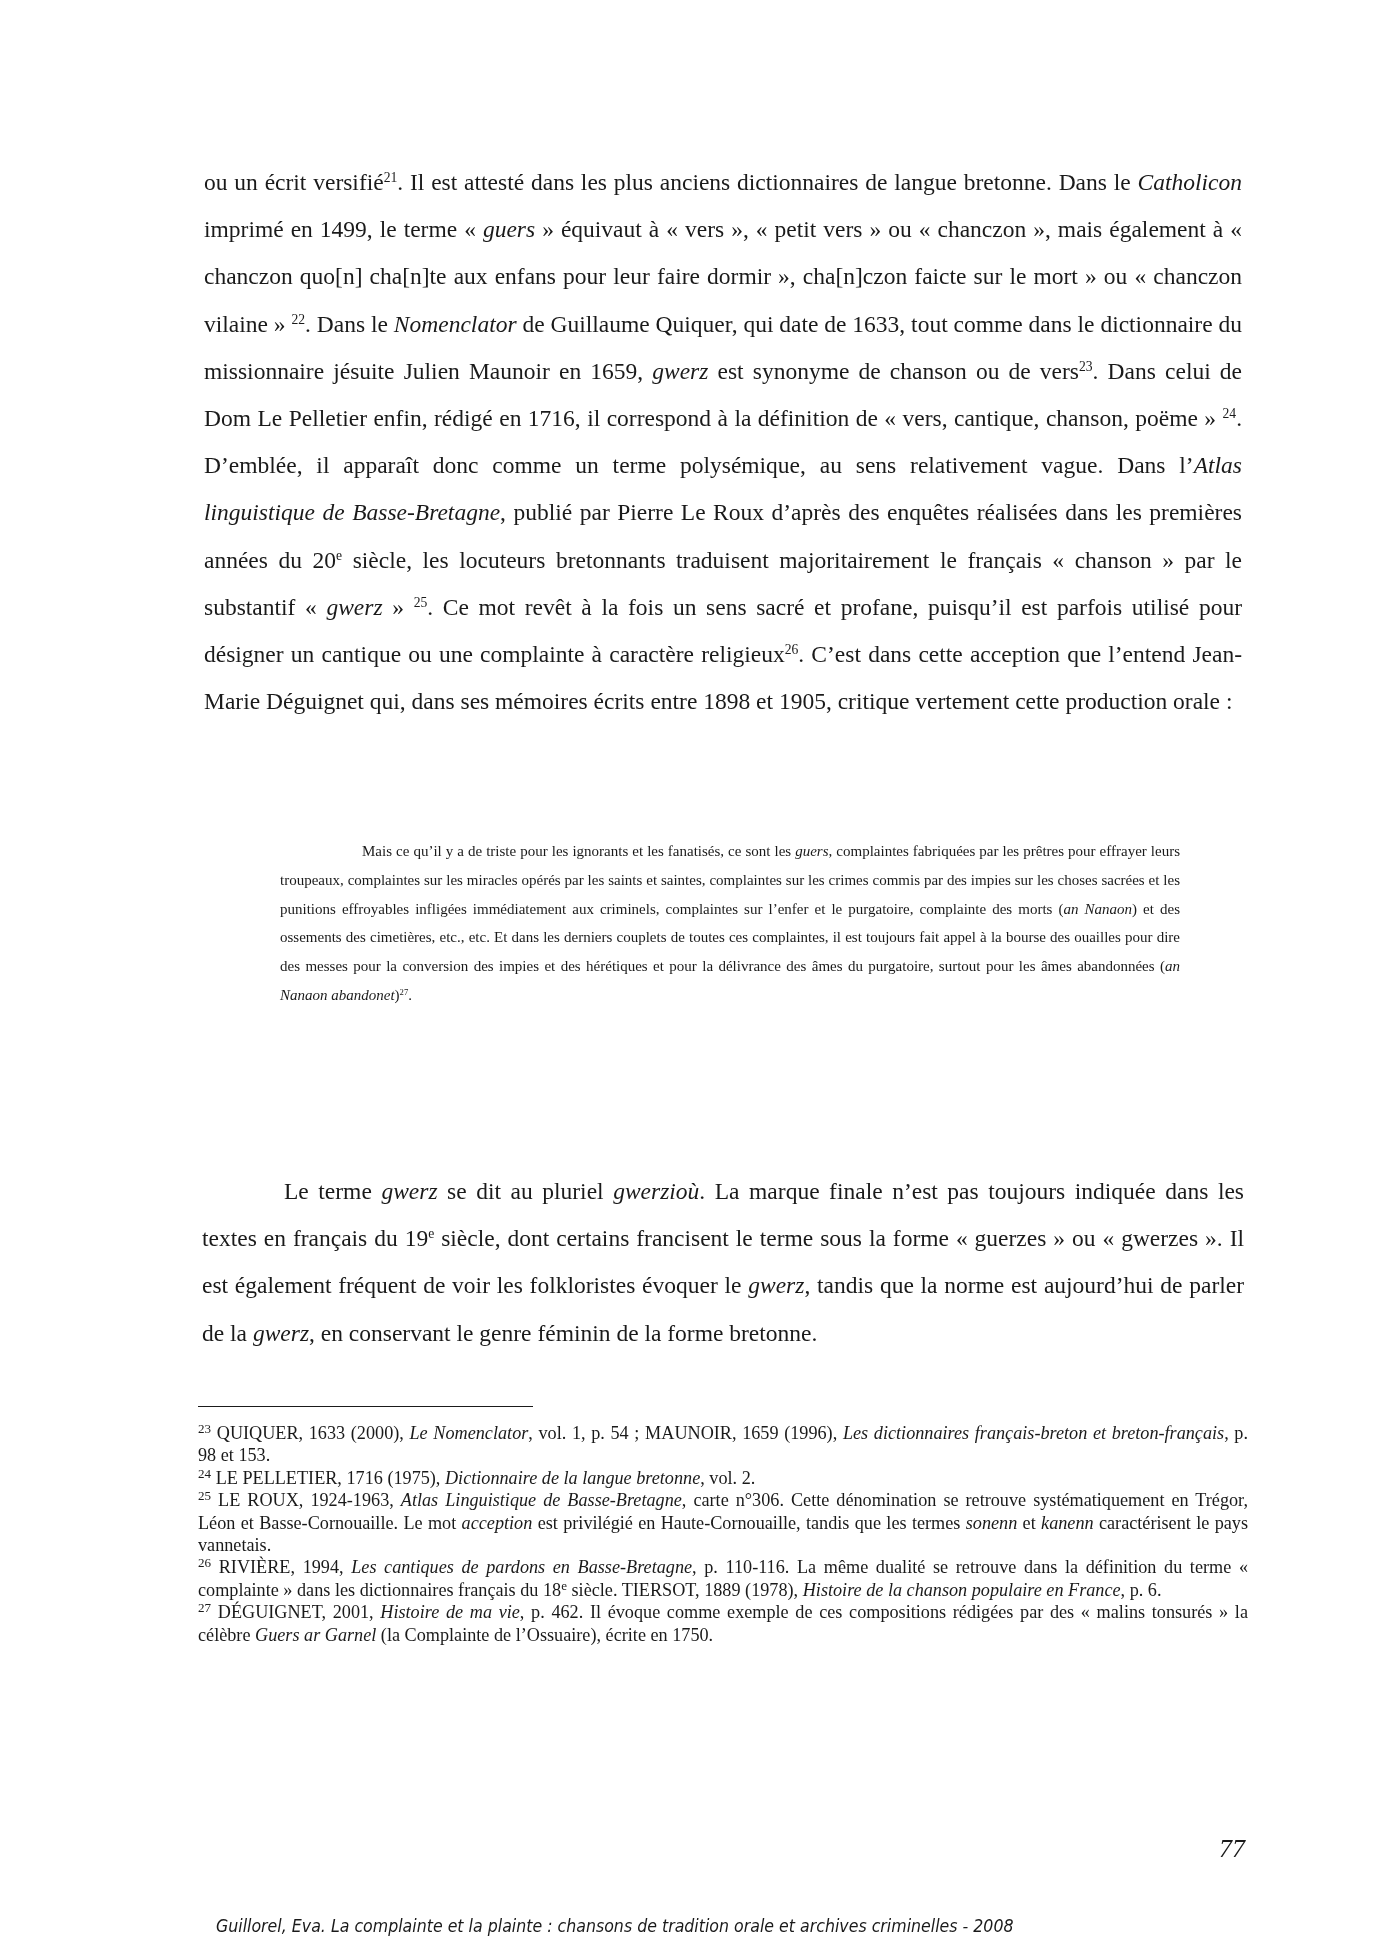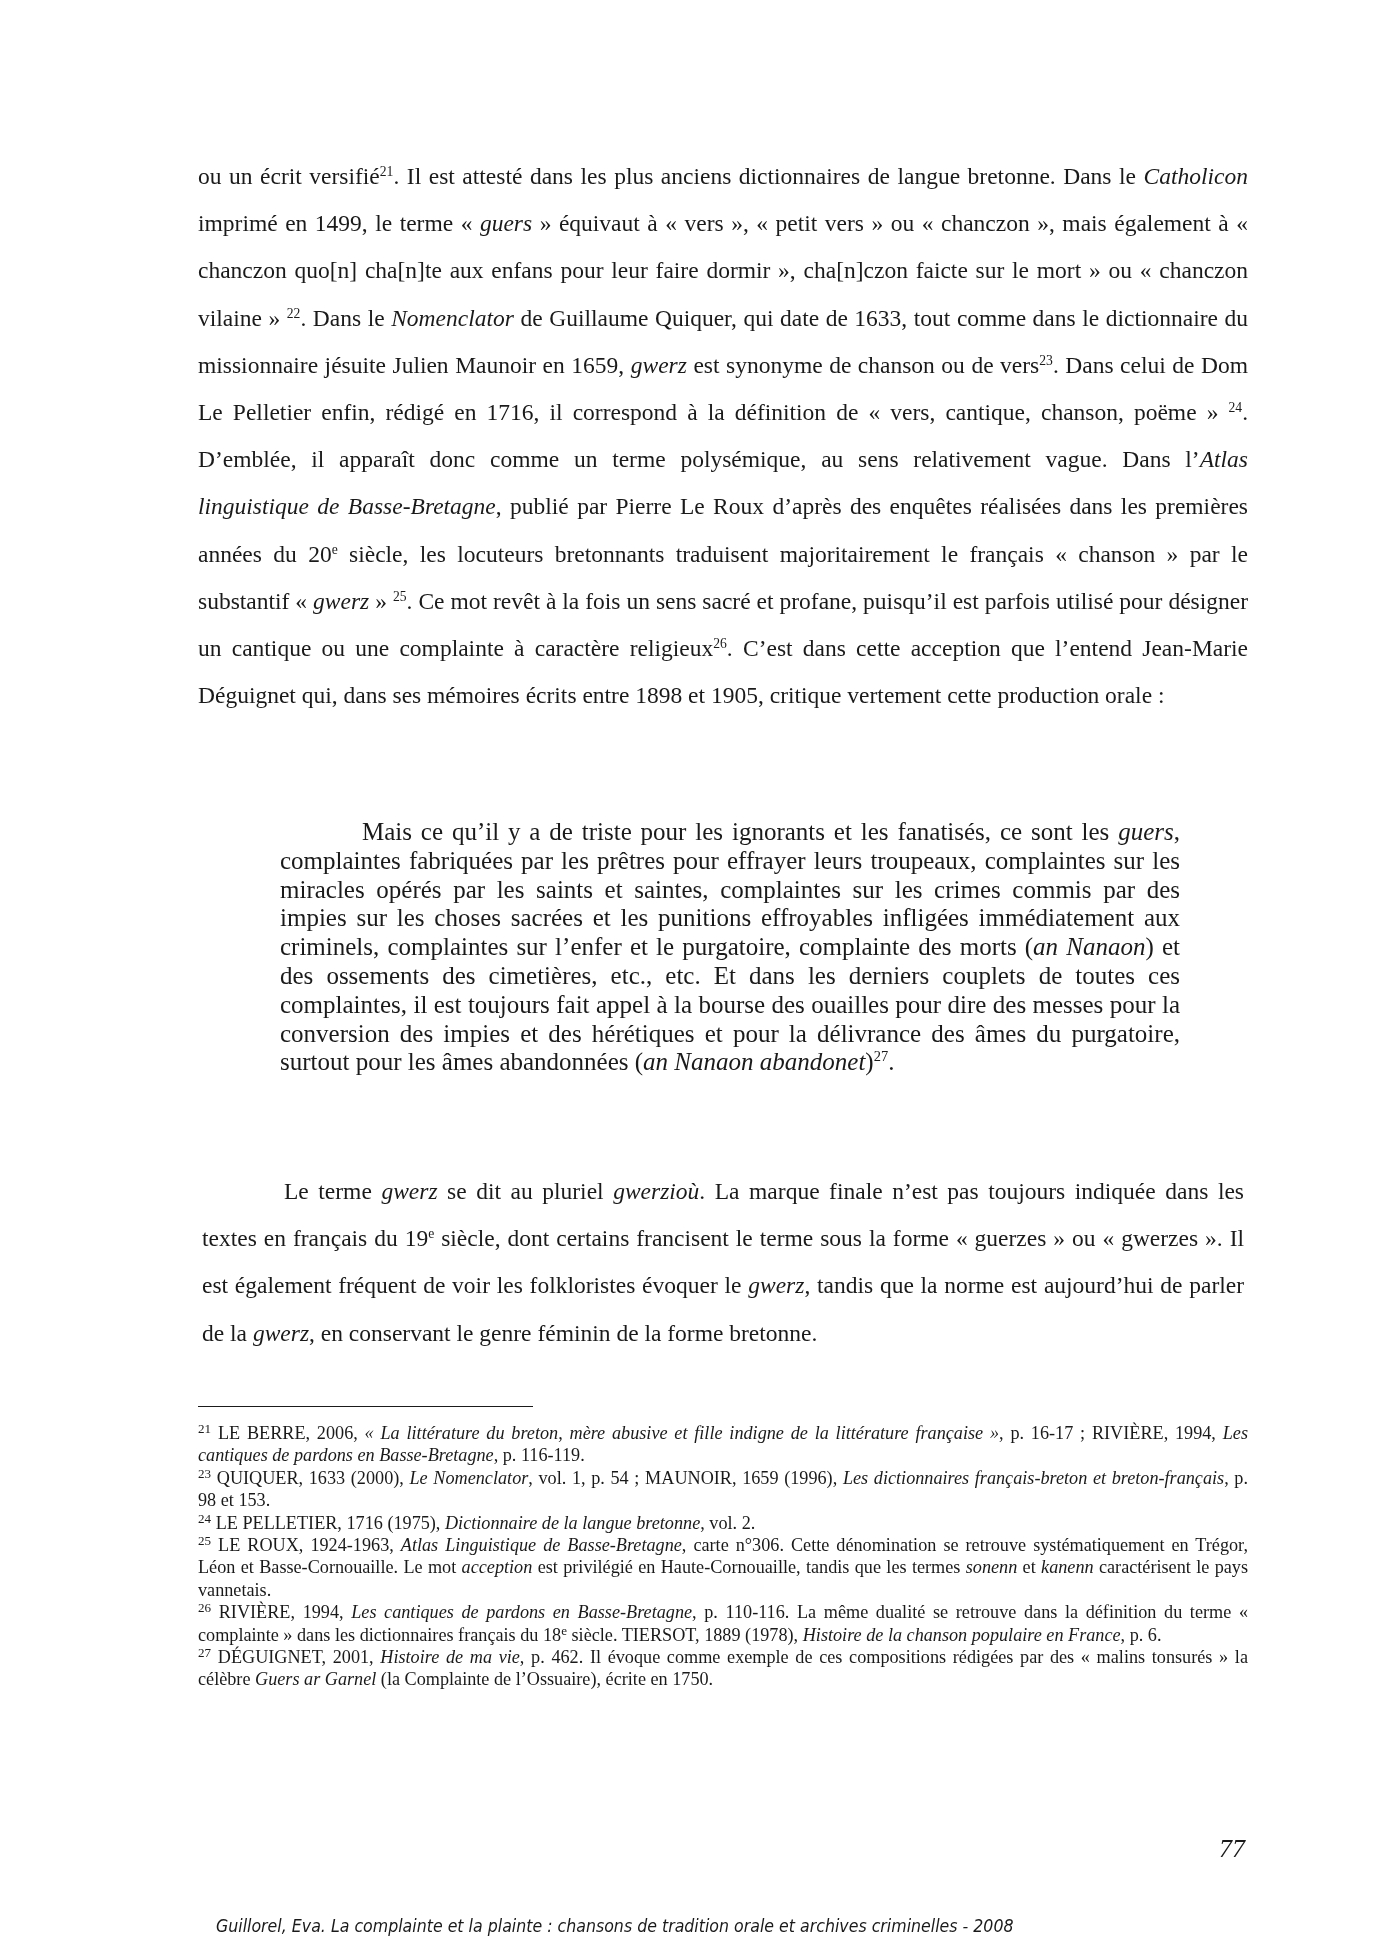--- a/index.html
+++ b/index.html
@@ -1,24 +1,24 @@
 <!DOCTYPE html>
 <html><head>
 <meta charset="utf-8">
 <style>
   html, body { margin:0; padding:0; background:#ffffff; }
   body { width:1378px; height:1950px; position:relative; overflow:hidden;
          font-family:"Liberation Serif","DejaVu Serif",serif; color:#1a1a1a; }
   .page { position:absolute; left:0; top:0; width:1378px; height:1950px; }
   .main { position:absolute; left:198px; top:153px; width:1050px;
           font-size:23.5px; line-height:47.2px; text-align:justify; }
-  .main p { margin:0; }
+  .main p { margin:6px; }
   sup { font-size:0.58em; line-height:0; vertical-align:0.62em; }
-  .quote { position:absolute; left:280px; top:818px; width:900px;
-           font-size:25px; line-height:28.8px; text-align:justify; }
+  .quote { position:absolute; left:280px; top:837px; width:900px;
+           font-size:15px; line-height:28.8px; text-align:justify; }
   .quote p { margin:0; text-indent:82px; }
   .para2 { position:absolute; left:198px; top:1164px; width:1050px;
            font-size:23.5px; line-height:47.2px; text-align:justify; }
   .para2 p { margin:4px; text-indent:82px; }
   .sep { position:absolute; left:198px; top:1406px; width:335px; height:0;
          border-top:1.6px solid #1a1a1a; }
   .notes { position:absolute; left:198px; top:1422px; width:1050px;
            font-size:18.2px; line-height:22.4px; text-align:justify; }
   .notes p { margin:0; }
   .notes sup { font-size:0.72em; vertical-align:0.45em; }
@@ -42,21 +42,20 @@
     <p>Mais ce qu’il y a de triste pour les ignorants et les fanatisés, ce sont les <i>guers</i>, complaintes fabriquées par les prêtres pour effrayer leurs troupeaux, complaintes sur les miracles opérés par les saints et saintes, complaintes sur les crimes commis par des impies sur les choses sacrées et les punitions effroyables infligées immédiatement aux criminels, complaintes sur l’enfer et le purgatoire, complainte des morts (<i>an Nanaon</i>) et des ossements des cimetières, etc., etc. Et dans les derniers couplets de toutes ces complaintes, il est toujours fait appel à la bourse des ouailles pour dire des messes pour la conversion des impies et des hérétiques et pour la délivrance des âmes du purgatoire, surtout pour les âmes abandonnées (<i>an Nanaon abandonet</i>)<sup>27</sup>.</p>
   </div>
 
   <div class="para2">
     <p>Le terme <i>gwerz</i> se dit au pluriel <i>gwerzioù</i>. La marque finale n’est pas toujours indiquée dans les textes en français du 19<sup>e</sup> siècle, dont certains francisent le terme sous la forme « guerzes » ou « gwerzes ». Il est également fréquent de voir les folkloristes évoquer le <i>gwerz</i>, tandis que la norme est aujourd’hui de parler de la <i>gwerz</i>, en conservant le genre féminin de la forme bretonne.</p>
   </div>
 
   <div class="sep"></div>
 
   <div class="notes">
-    <p><sup>21</sup> LE BERRE, 2006, <i>« La littérature du breton, mère abusive et fille indigne de la littérature française »</i>, p. 16-17 ; RIVIÈRE, 1994, <i>Les cantiques de pardons en Basse-Bretagne</i>, p. 116-119.</p>
     <p><sup>23</sup> QUIQUER, 1633 (2000), <i>Le Nomenclator</i>, vol. 1, p. 54 ; MAUNOIR, 1659 (1996), <i>Les dictionnaires français-breton et breton-français</i>, p. 98 et 153.</p>
     <p><sup>24</sup> LE PELLETIER, 1716 (1975), <i>Dictionnaire de la langue bretonne</i>, vol. 2.</p>
     <p><sup>25</sup> LE ROUX, 1924-1963, <i>Atlas Linguistique de Basse-Bretagne</i>, carte n°306. Cette dénomination se retrouve systématiquement en Trégor, Léon et Basse-Cornouaille. Le mot <i>acception</i> est privilégié en Haute-Cornouaille, tandis que les termes <i>sonenn</i> et <i>kanenn</i> caractérisent le pays vannetais.</p>
     <p><sup>26</sup> RIVIÈRE, 1994, <i>Les cantiques de pardons en Basse-Bretagne</i>, p. 110-116. La même dualité se retrouve dans la définition du terme « complainte » dans les dictionnaires français du 18<sup>e</sup> siècle. TIERSOT, 1889 (1978), <i>Histoire de la chanson populaire en France</i>, p. 6.</p>
     <p><sup>27</sup> DÉGUIGNET, 2001, <i>Histoire de ma vie</i>, p. 462. Il évoque comme exemple de ces compositions rédigées par des « malins tonsurés » la célèbre <i>Guers ar Garnel</i> (la Complainte de l’Ossuaire), écrite en 1750.</p>
   </div>
 
   <div class="pagenum">77</div>
   <div class="footer">Guillorel, Eva. La complainte et la plainte : chansons de tradition orale et archives criminelles - 2008</div>
 </div>

